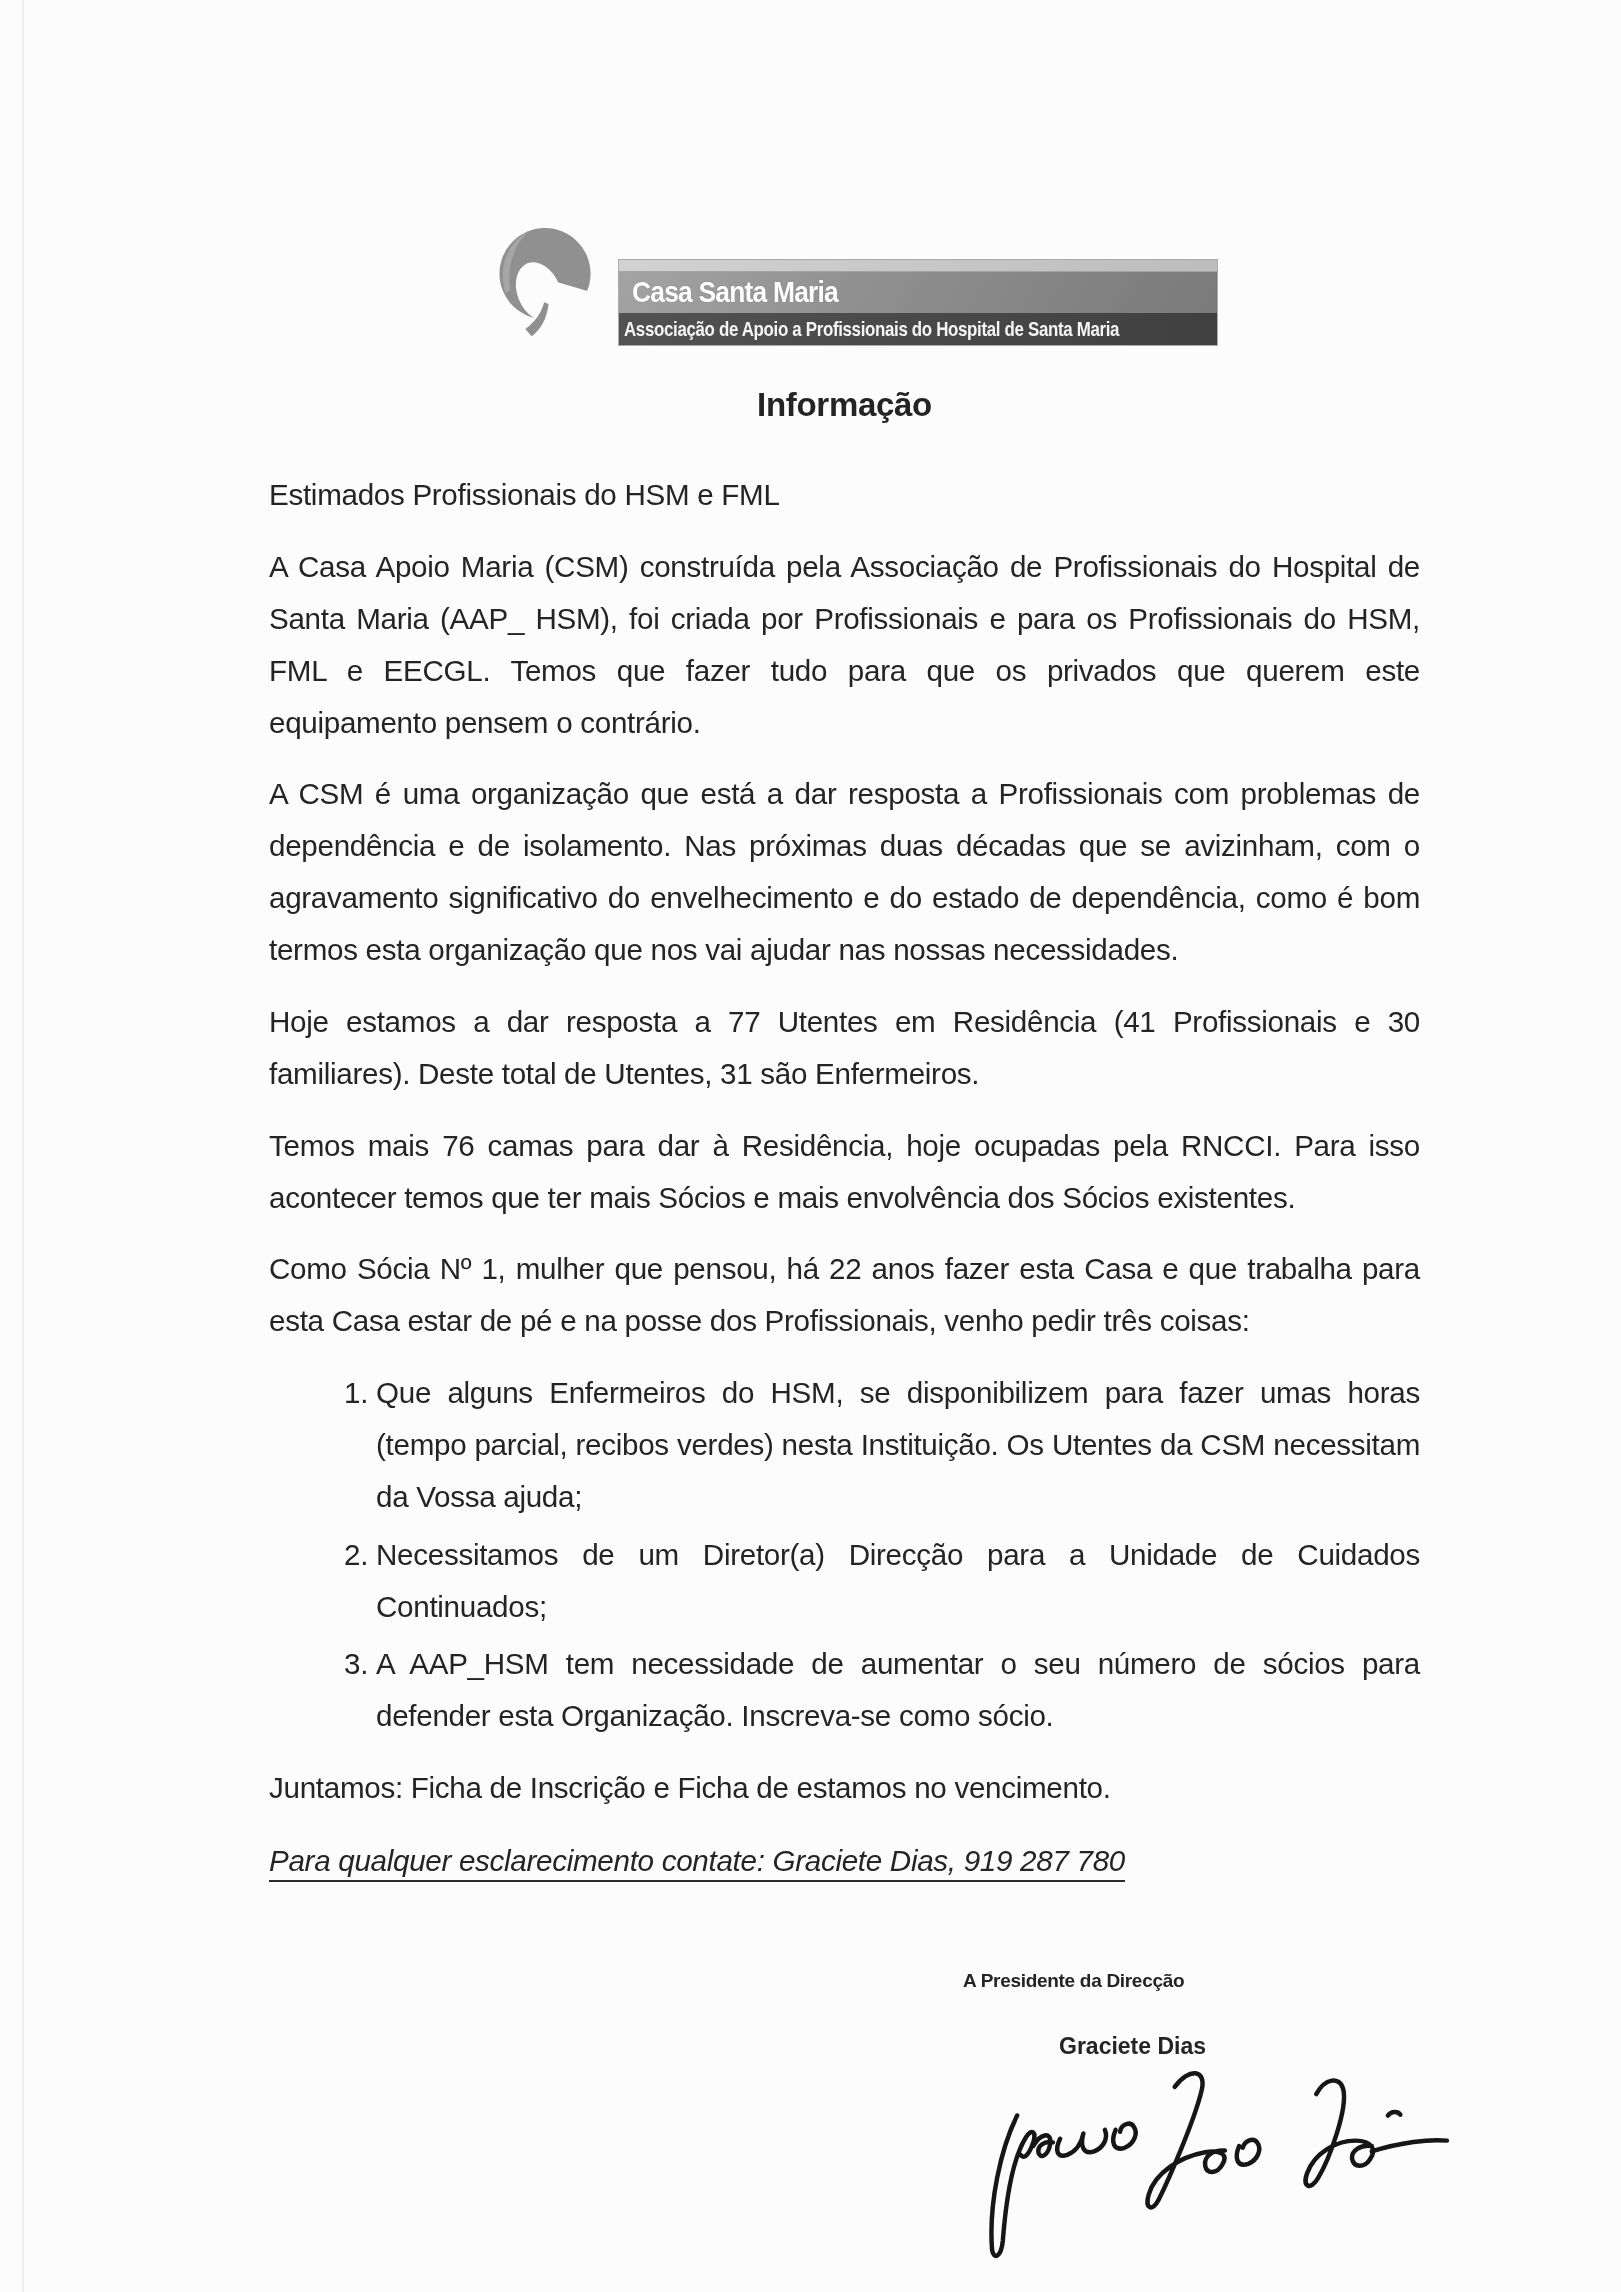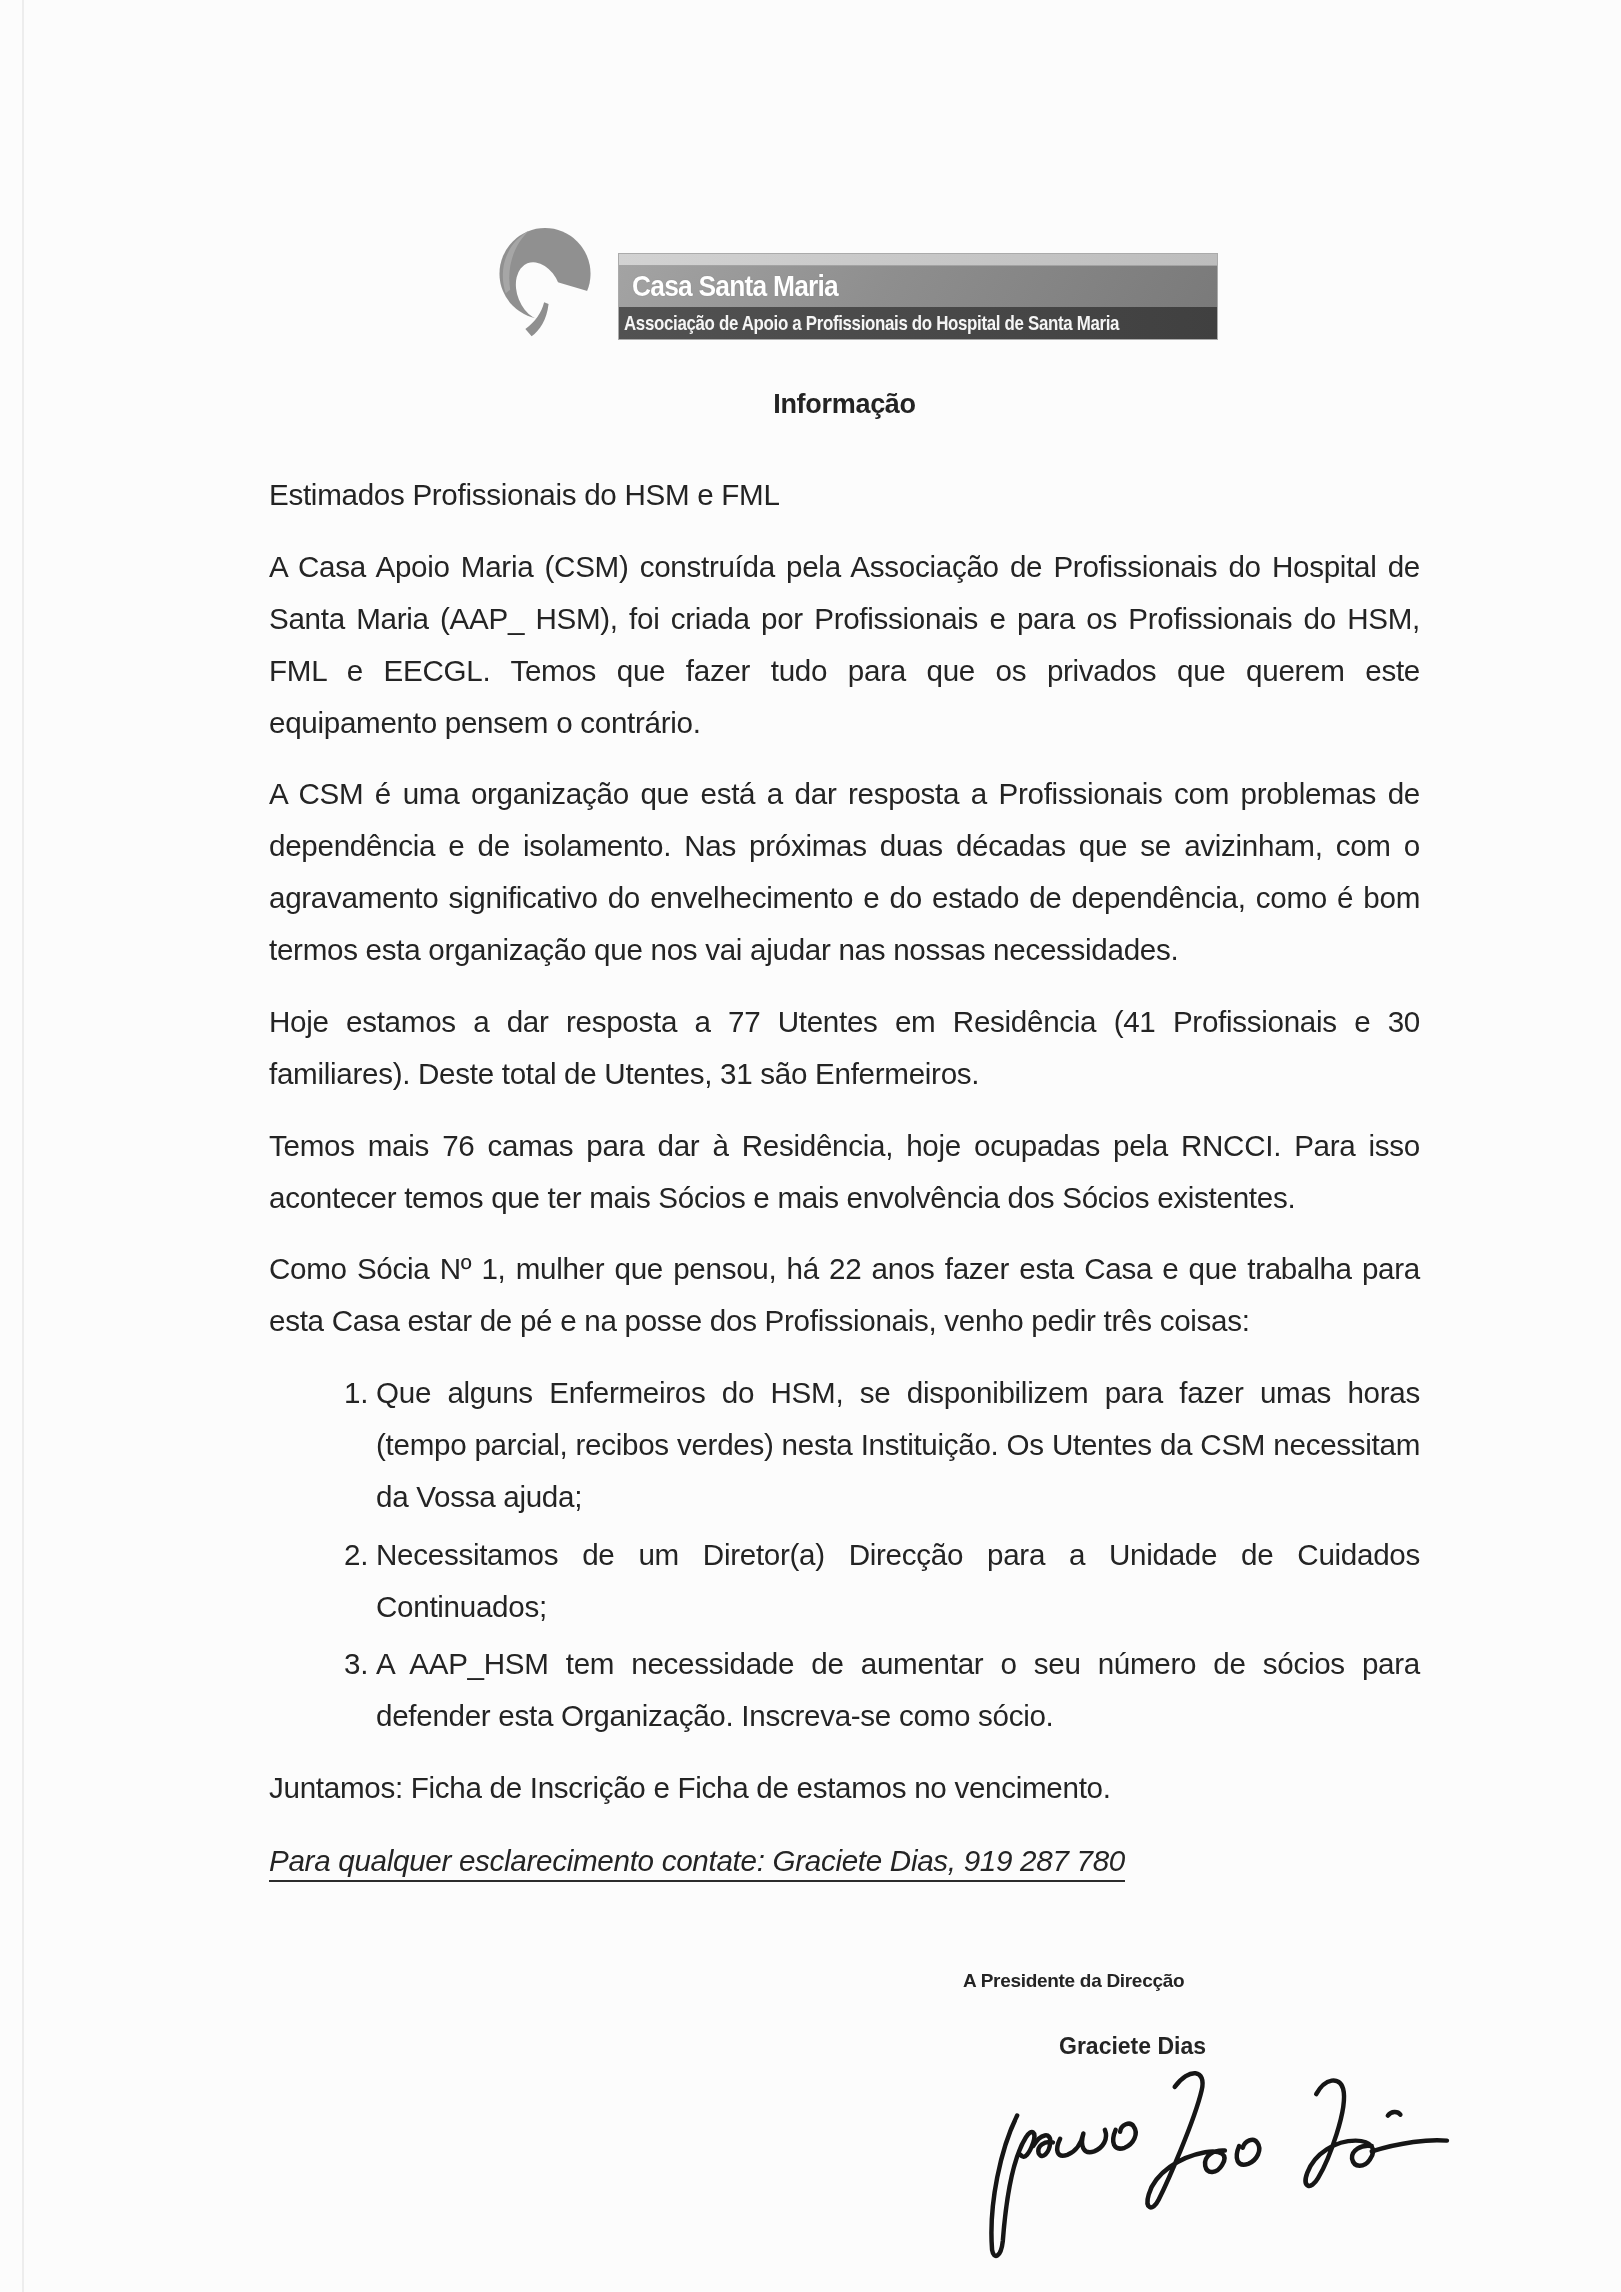--- a/index.html
+++ b/index.html
@@ -19,21 +19,21 @@
     background: #ededed;
   }
   
   .logo-wrap {
     position: absolute;
     left: 495px; top: 220px;
     width: 100px; height: 118px;
   }
   .banner {
     position: absolute;
-    left: 618px; top: 253px;
+    left: 618px; top: 259px;
     width: 600px; height: 87px;
     border: 0.9px solid #ababab;
     box-sizing: border-box;
   }
   .banner-strip {
     height: 10.7px;
     background: linear-gradient(to right, #d2d2d2, #bdbdbd);
     border-bottom: 0.9px solid #a3a3a3;
   }
   .banner-main {
@@ -73,21 +73,21 @@
   .content {
     position: absolute;
     left: 269px; top: 381px;
     width: 1151px;
     font-size: 29.6px;
     line-height: 52px;
     letter-spacing: -0.3px;
   }
   .content h1 {
     margin: 0;
-    font-size: 27px;
+    font-size: 33px;
     line-height: 47px;
     text-align: center;
     font-weight: bold;
   }
   .content h2 {
     margin: 41px 0 0 0;
     font-size: 29.6px;
     line-height: 52px;
     font-weight: normal;
   }

